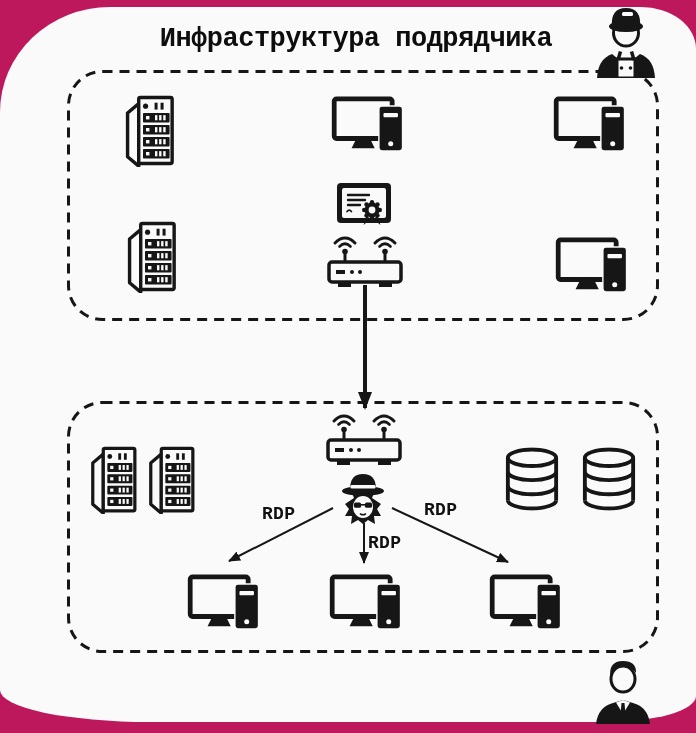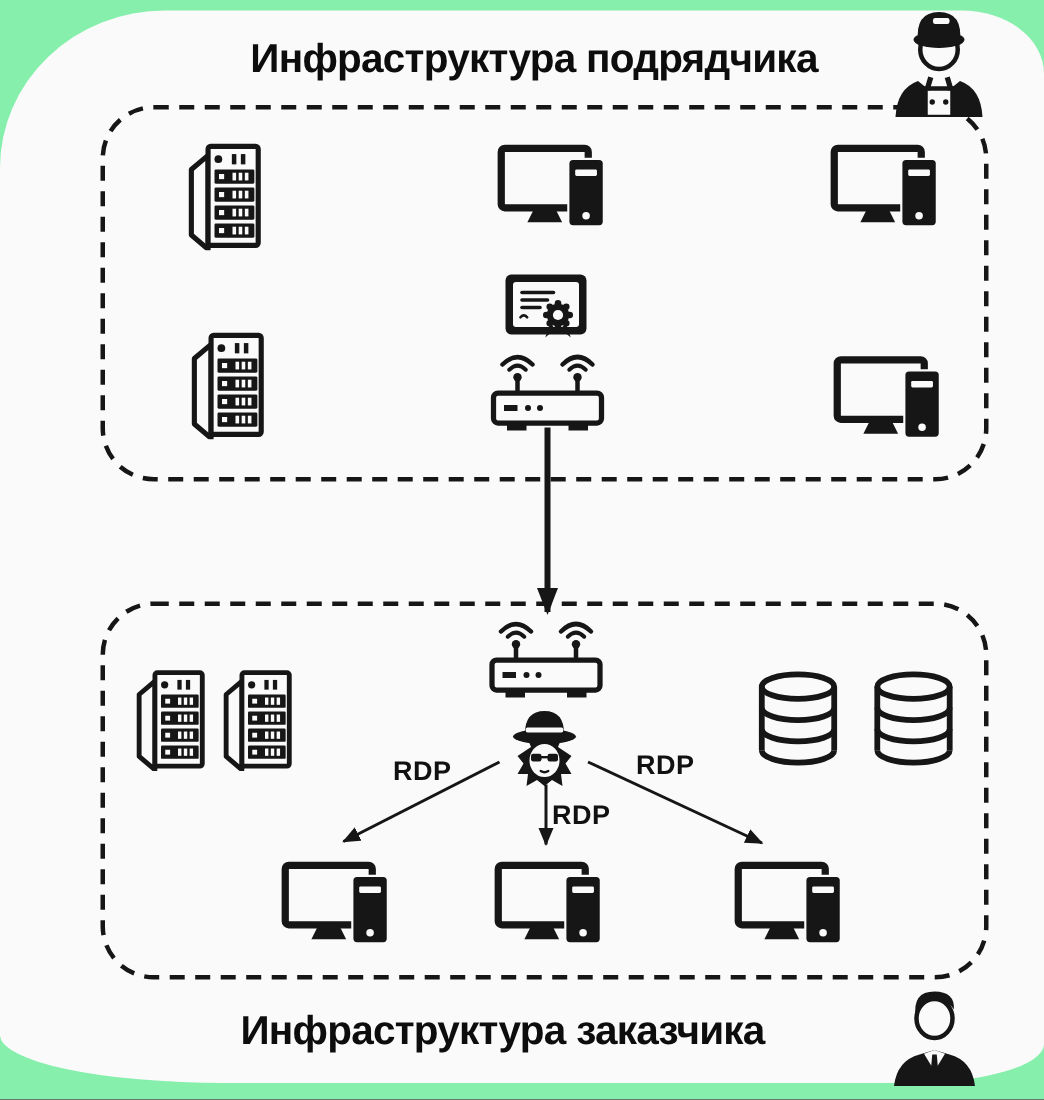--- a/index.html
+++ b/index.html
@@ -1,19 +1,19 @@
 <!DOCTYPE html>
 <html><head>
 <meta charset="utf-8">
 <style>
   html,body{margin:0;padding:0;background:#211e1d;}
   #stage{
     position:relative;width:696px;height:733px;overflow:hidden;
-    background:#86efac;
-    font-family:Liberation Sans, sans-serif;
+    background:#be185d;
+    font-family:Liberation Mono, monospace;
   }
   #card{
     position:absolute;left:0;top:7px;width:696px;height:715px;
     background:#fbfafa;
     border-radius:110px 55px 90px 150px / 105px 42px 26px 32px;
   }
   .abs{position:absolute;}
   .title{
     position:absolute;width:400px;text-align:center;
     font-size:27px;font-weight:bold;letter-spacing:-0.5px;color:#0d0d0d;
@@ -194,21 +194,20 @@
     </g>
   </svg>
 
   <div class="title" style="left:156px;top:24px;">Инфраструктура подрядчика</div>
   <div class="abs node" style="left:593px;top:2px;width:66px;height:76px;">
     <svg viewBox="0 0 66 76">
         <use href="#sym-worker"></use>
       </svg>
   </div>
 
-  <div class="title" style="left:135px;top:672px;">Инфраструктура заказчика</div>
   <div class="abs node" style="left:587px;top:656px;width:72px;height:68px;">
     <svg viewBox="0 0 72 68">
         <use href="#sym-businessman"></use>
       </svg>
   </div>
 
   <div class="abs node" style="left:122px;top:95px;width:54px;height:72px;">
     <svg viewBox="0 0 60 84">
         <use href="#sym-server"></use>
       </svg>

